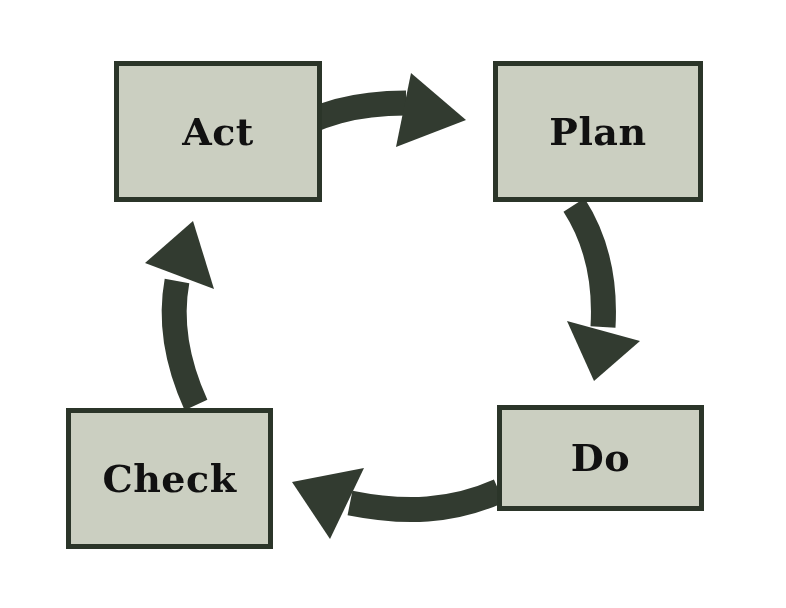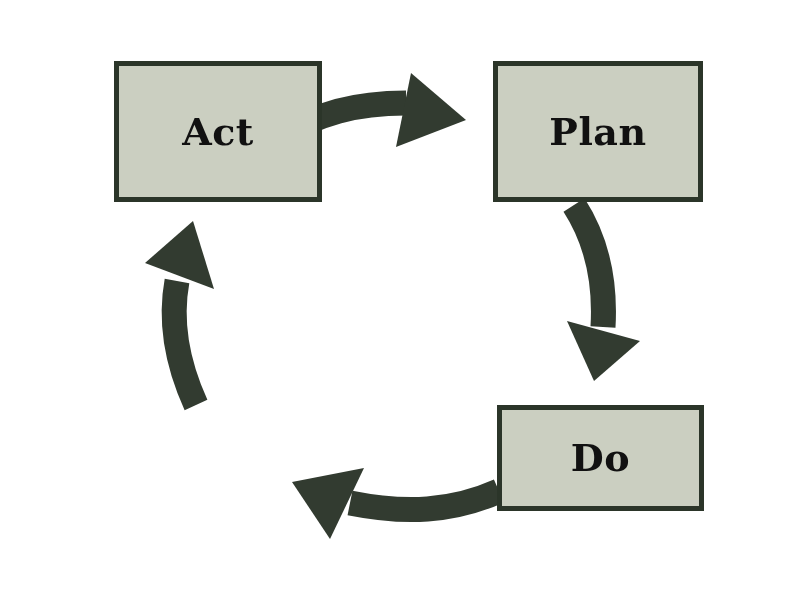--- a/index.html
+++ b/index.html
@@ -84,18 +84,21 @@
   </svg>
 
   <div class="node node-act">
     <span class="node-label">Act</span>
   </div>
 
   <div class="node node-plan">
     <span class="node-label">Plan</span>
   </div>
 
+  <div class="node node-check">
+    <span class="node-label">Check</span>
+  </div>
 
   <div class="node node-do">
     <span class="node-label">Do</span>
   </div>
 
 </div>
 
 </body></html>

